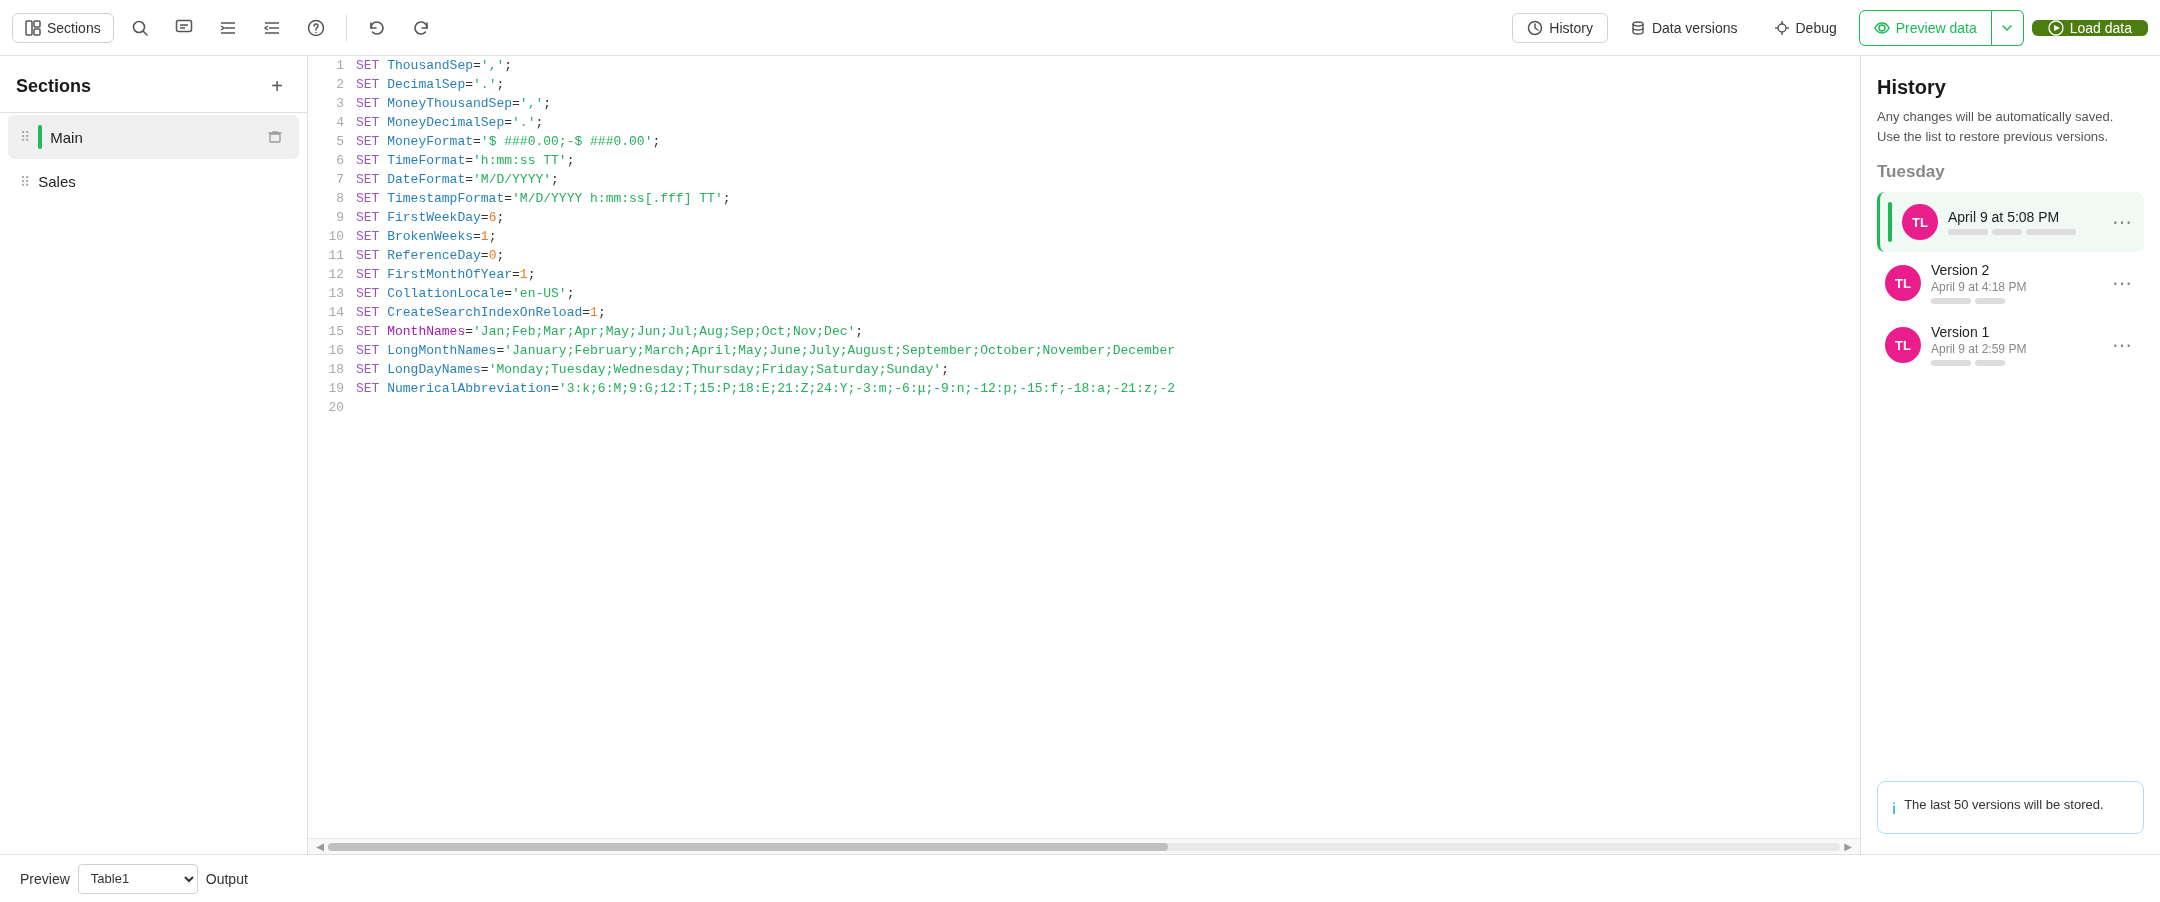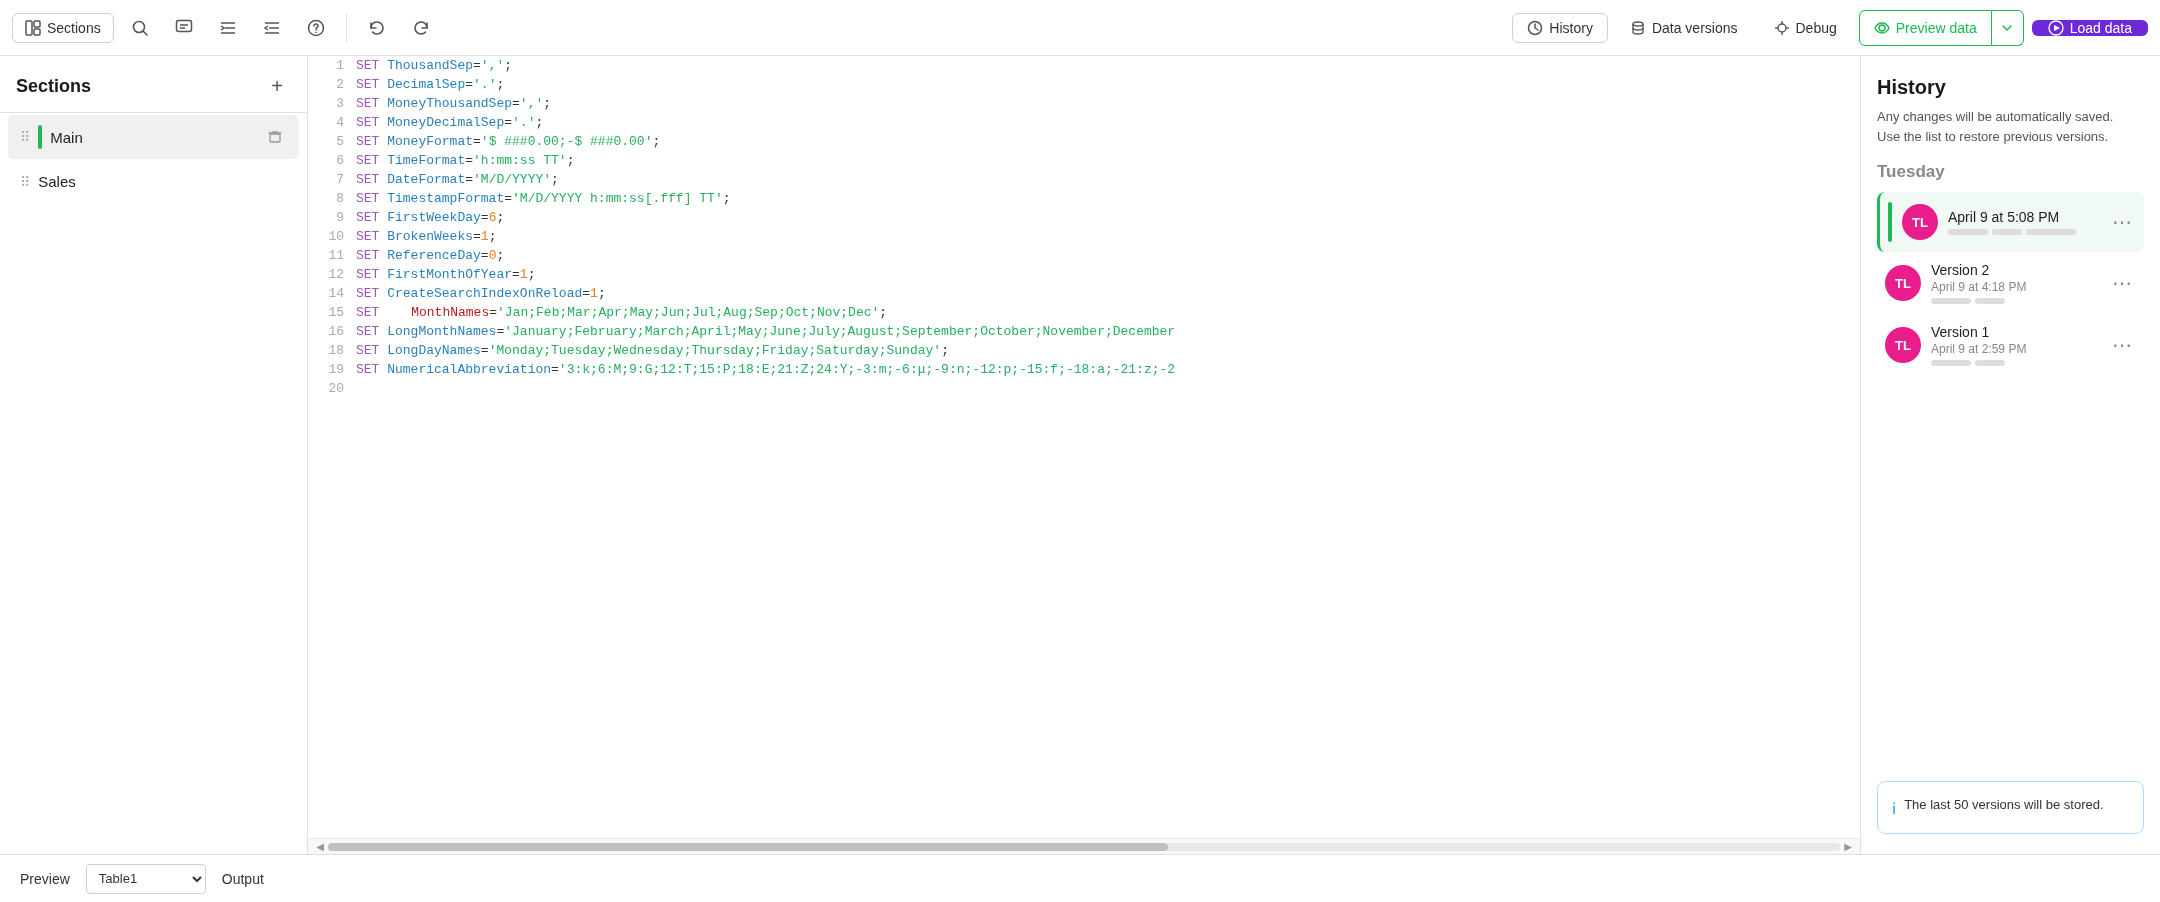--- a/index.html
+++ b/index.html
@@ -42,21 +42,21 @@
     }
     .btn-preview-arrow {
       display: flex; align-items: center; justify-content: center;
       width: 32px; height: 36px; border-radius: 0 6px 6px 0;
       border: 1px solid #1db954; border-left: none;
       background: #fff; cursor: pointer; color: #1db954;
     }
     .btn-load {
       display: flex; align-items: center; gap: 6px;
       padding: 0 16px; border-radius: 6px; border: none;
-      background: #6d28d9; cursor: pointer; font-size: 14px; color: #fff;
+      background: #4d7c0f; cursor: pointer; font-size: 14px; color: #fff;
       font-weight: 500;
     }
     .btn-sections {
       display: flex; align-items: center; gap: 6px;
       padding: 6px 12px; border-radius: 6px; border: 1px solid #d0d0d0;
       background: #fff; cursor: pointer; font-size: 14px; color: #333;
     }
 
     
     .main-area {
@@ -129,21 +129,21 @@
       height: 8px; width: 840px; background: #c0c0c0; border-radius: 4px;
       position: absolute; left: 0;
     }
     .h-scroll-arrow {
       width: 16px; text-align: center; color: #999; font-size: 10px; cursor: pointer;
     }
 
     
     .bottom-bar {
       height: 48px; border-top: 1px solid #e0e0e0;
-      display: flex; align-items: center; padding: 0 12px; gap: 8px;
+      display: flex; align-items: center; padding: 0 12px; gap: 0;
       background: #fff; flex-shrink: 0;
     }
     .preview-btn {
       font-size: 14px; color: #333; padding: 4px 8px;
       cursor: pointer; border: none; background: transparent;
     }
     .preview-select {
       height: 30px; border: 1px solid #d0d0d0; border-radius: 4px;
       padding: 0 8px; font-size: 13px; color: #333; min-width: 120px;
       background: #fff; cursor: pointer;
@@ -391,26 +391,30 @@
             </tr>
             <tr>
               <td class="line-num">11</td>
               <td class="line-code"><span style="color: rgb(155, 89, 182);">SET</span><span style="color: rgb(41, 128, 185);"> ReferenceDay</span><span style="color: rgb(51, 51, 51);">=</span><span style="color: rgb(230, 126, 34);">0</span><span style="color: rgb(51, 51, 51);">;</span></td>
             </tr>
             <tr>
               <td class="line-num">12</td>
               <td class="line-code"><span style="color: rgb(155, 89, 182);">SET</span><span style="color: rgb(41, 128, 185);"> FirstMonthOfYear</span><span style="color: rgb(51, 51, 51);">=</span><span style="color: rgb(230, 126, 34);">1</span><span style="color: rgb(51, 51, 51);">;</span></td>
             </tr>
             <tr>
+              <td class="line-num">13</td>
+              <td class="line-code"><span style="color: rgb(155, 89, 182);">SET</span><span style="color: rgb(41, 128, 185);"> CollationLocale</span><span style="color: rgb(51, 51, 51);">=</span><span style="color: rgb(39, 174, 96);">'en-US'</span><span style="color: rgb(51, 51, 51);">;</span></td>
+            </tr>
+            <tr>
               <td class="line-num">14</td>
               <td class="line-code"><span style="color: rgb(155, 89, 182);">SET</span><span style="color: rgb(41, 128, 185);"> CreateSearchIndexOnReload</span><span style="color: rgb(51, 51, 51);">=</span><span style="color: rgb(230, 126, 34);">1</span><span style="color: rgb(51, 51, 51);">;</span></td>
             </tr>
             <tr>
               <td class="line-num">15</td>
-              <td class="line-code"><span style="color: rgb(155, 89, 182);">SET</span><span style="color: #b91c1c; margin-left: 24px;"> MonthNames</span><span style="color: rgb(51, 51, 51);">=</span><span style="color: rgb(39, 174, 96);">'Jan;Feb;Mar;Apr;May;Jun;Jul;Aug;Sep;Oct;Nov;Dec'</span><span style="color: rgb(51, 51, 51);">;</span></td>
+              <td class="line-code"><span style="color: rgb(155, 89, 182);">SET</span><span style="color: #a21caf;"> MonthNames</span><span style="color: rgb(51, 51, 51);">=</span><span style="color: rgb(39, 174, 96);">'Jan;Feb;Mar;Apr;May;Jun;Jul;Aug;Sep;Oct;Nov;Dec'</span><span style="color: rgb(51, 51, 51);">;</span></td>
             </tr>
             <tr>
               <td class="line-num">16</td>
               <td class="line-code"><span style="color: rgb(155, 89, 182);">SET</span><span style="color: rgb(41, 128, 185);"> LongMonthNames</span><span style="color: rgb(51, 51, 51);">=</span><span style="color: rgb(39, 174, 96);">'January;February;March;April;May;June;July;August;September;October;November;December</span></td>
             </tr>
             <tr>
               <td class="line-num">18</td>
               <td class="line-code"><span style="color: rgb(155, 89, 182);">SET</span><span style="color: rgb(41, 128, 185);"> LongDayNames</span><span style="color: rgb(51, 51, 51);">=</span><span style="color: rgb(39, 174, 96);">'Monday;Tuesday;Wednesday;Thursday;Friday;Saturday;Sunday'</span><span style="color: rgb(51, 51, 51);">;</span></td>
             </tr>
             <tr>

